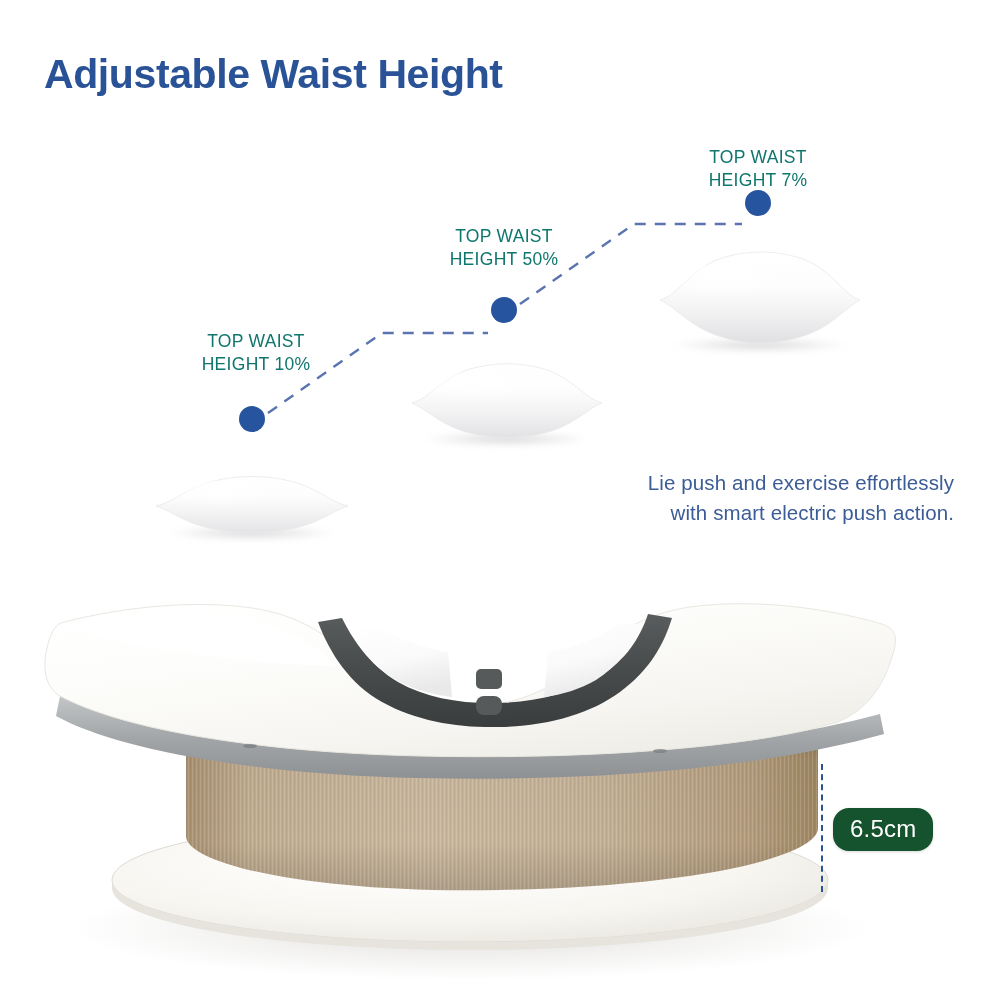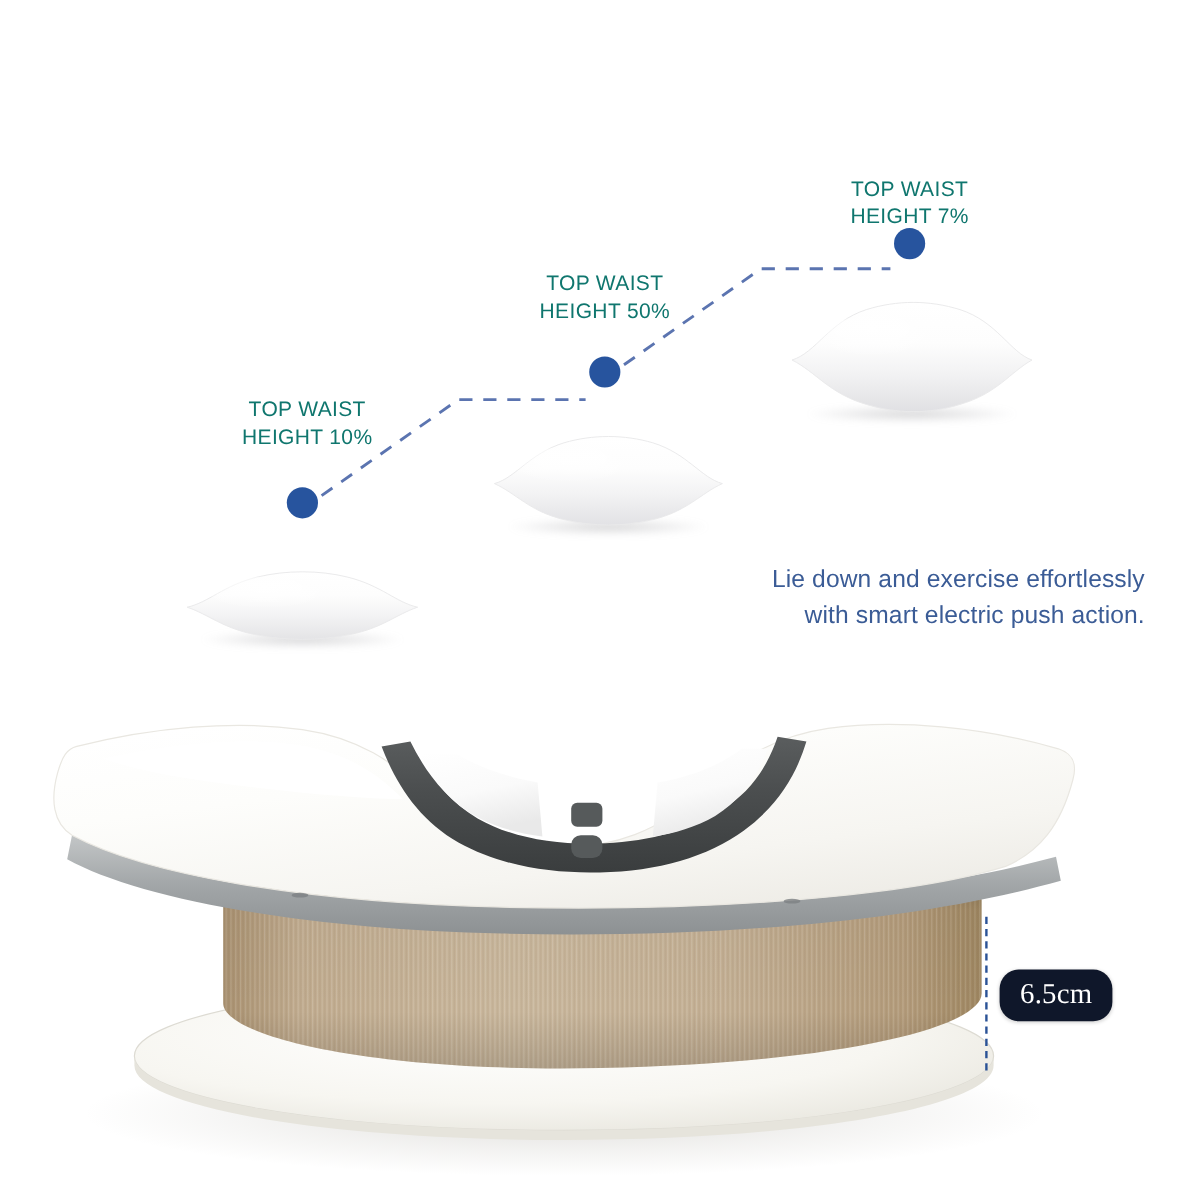--- a/index.html
+++ b/index.html
@@ -112,34 +112,34 @@
     top: 764px;
     width: 0;
     height: 128px;
     border-left: 2.5px dashed #2A5296;
   }
   #measure-badge {
     position: absolute;
     left: 833px;
     top: 808px;
     padding: 8px 17px 9px 17px;
-    background: #0f172a;
+    background: #14532d;
     border-radius: 16px;
     color: #ffffff;
     font-size: 24px;
     letter-spacing: 0.2px;
     line-height: 26px;
     box-shadow: 0 1px 3px rgba(0,0,0,0.16);
-    font-family: Liberation Serif, serif;
   }
 </style>
 </head>
 <body>
 
 <div id="headline">
+  <span class="hl-line">Adjustable Waist Height</span>
 </div>
 
 <div id="diagram">
 
   <svg id="connector-svg" viewBox="0 0 1000 460">
     <g fill="none" stroke="#5B74B0" stroke-width="2.4" stroke-dasharray="11 9" stroke-linecap="butt">
 
       <path d="M 268 283 L 382 203 L 488 203"></path>
 
       <path d="M 520 174 L 634 94 L 742 94"></path>
@@ -219,21 +219,21 @@
         </radialGradient>
       </defs>
       <path d="M 4 52 C 24 46 35 20 66 10 C 92 2 118 2 144 10 C 175 20 186 46 204 52
                C 186 62 175 80 144 89 C 118 97 92 97 66 89 C 35 80 24 62 4 52 Z" fill="url(#pg3)" stroke="#e9e9ea" stroke-width="0.8"></path>
       <ellipse cx="82" cy="36" rx="58" ry="22" fill="url(#pgh3)"></ellipse>
     </svg>
   </div>
 </div>
 
 <div id="description">
-  <span class="desc-line">Lie down and exercise effortlessly</span>
+  <span class="desc-line">Lie push and exercise effortlessly</span>
   <span class="desc-line">with smart electric push action.</span>
 </div>
 
 <div id="product">
   <svg id="product-svg" viewBox="0 0 1000 412">
     <defs>
 
       <linearGradient id="shellTop" x1="0.15" y1="0" x2="0.85" y2="1">
         <stop offset="0%" stop-color="#ffffff"></stop>
         <stop offset="30%" stop-color="#fdfdfb"></stop>

